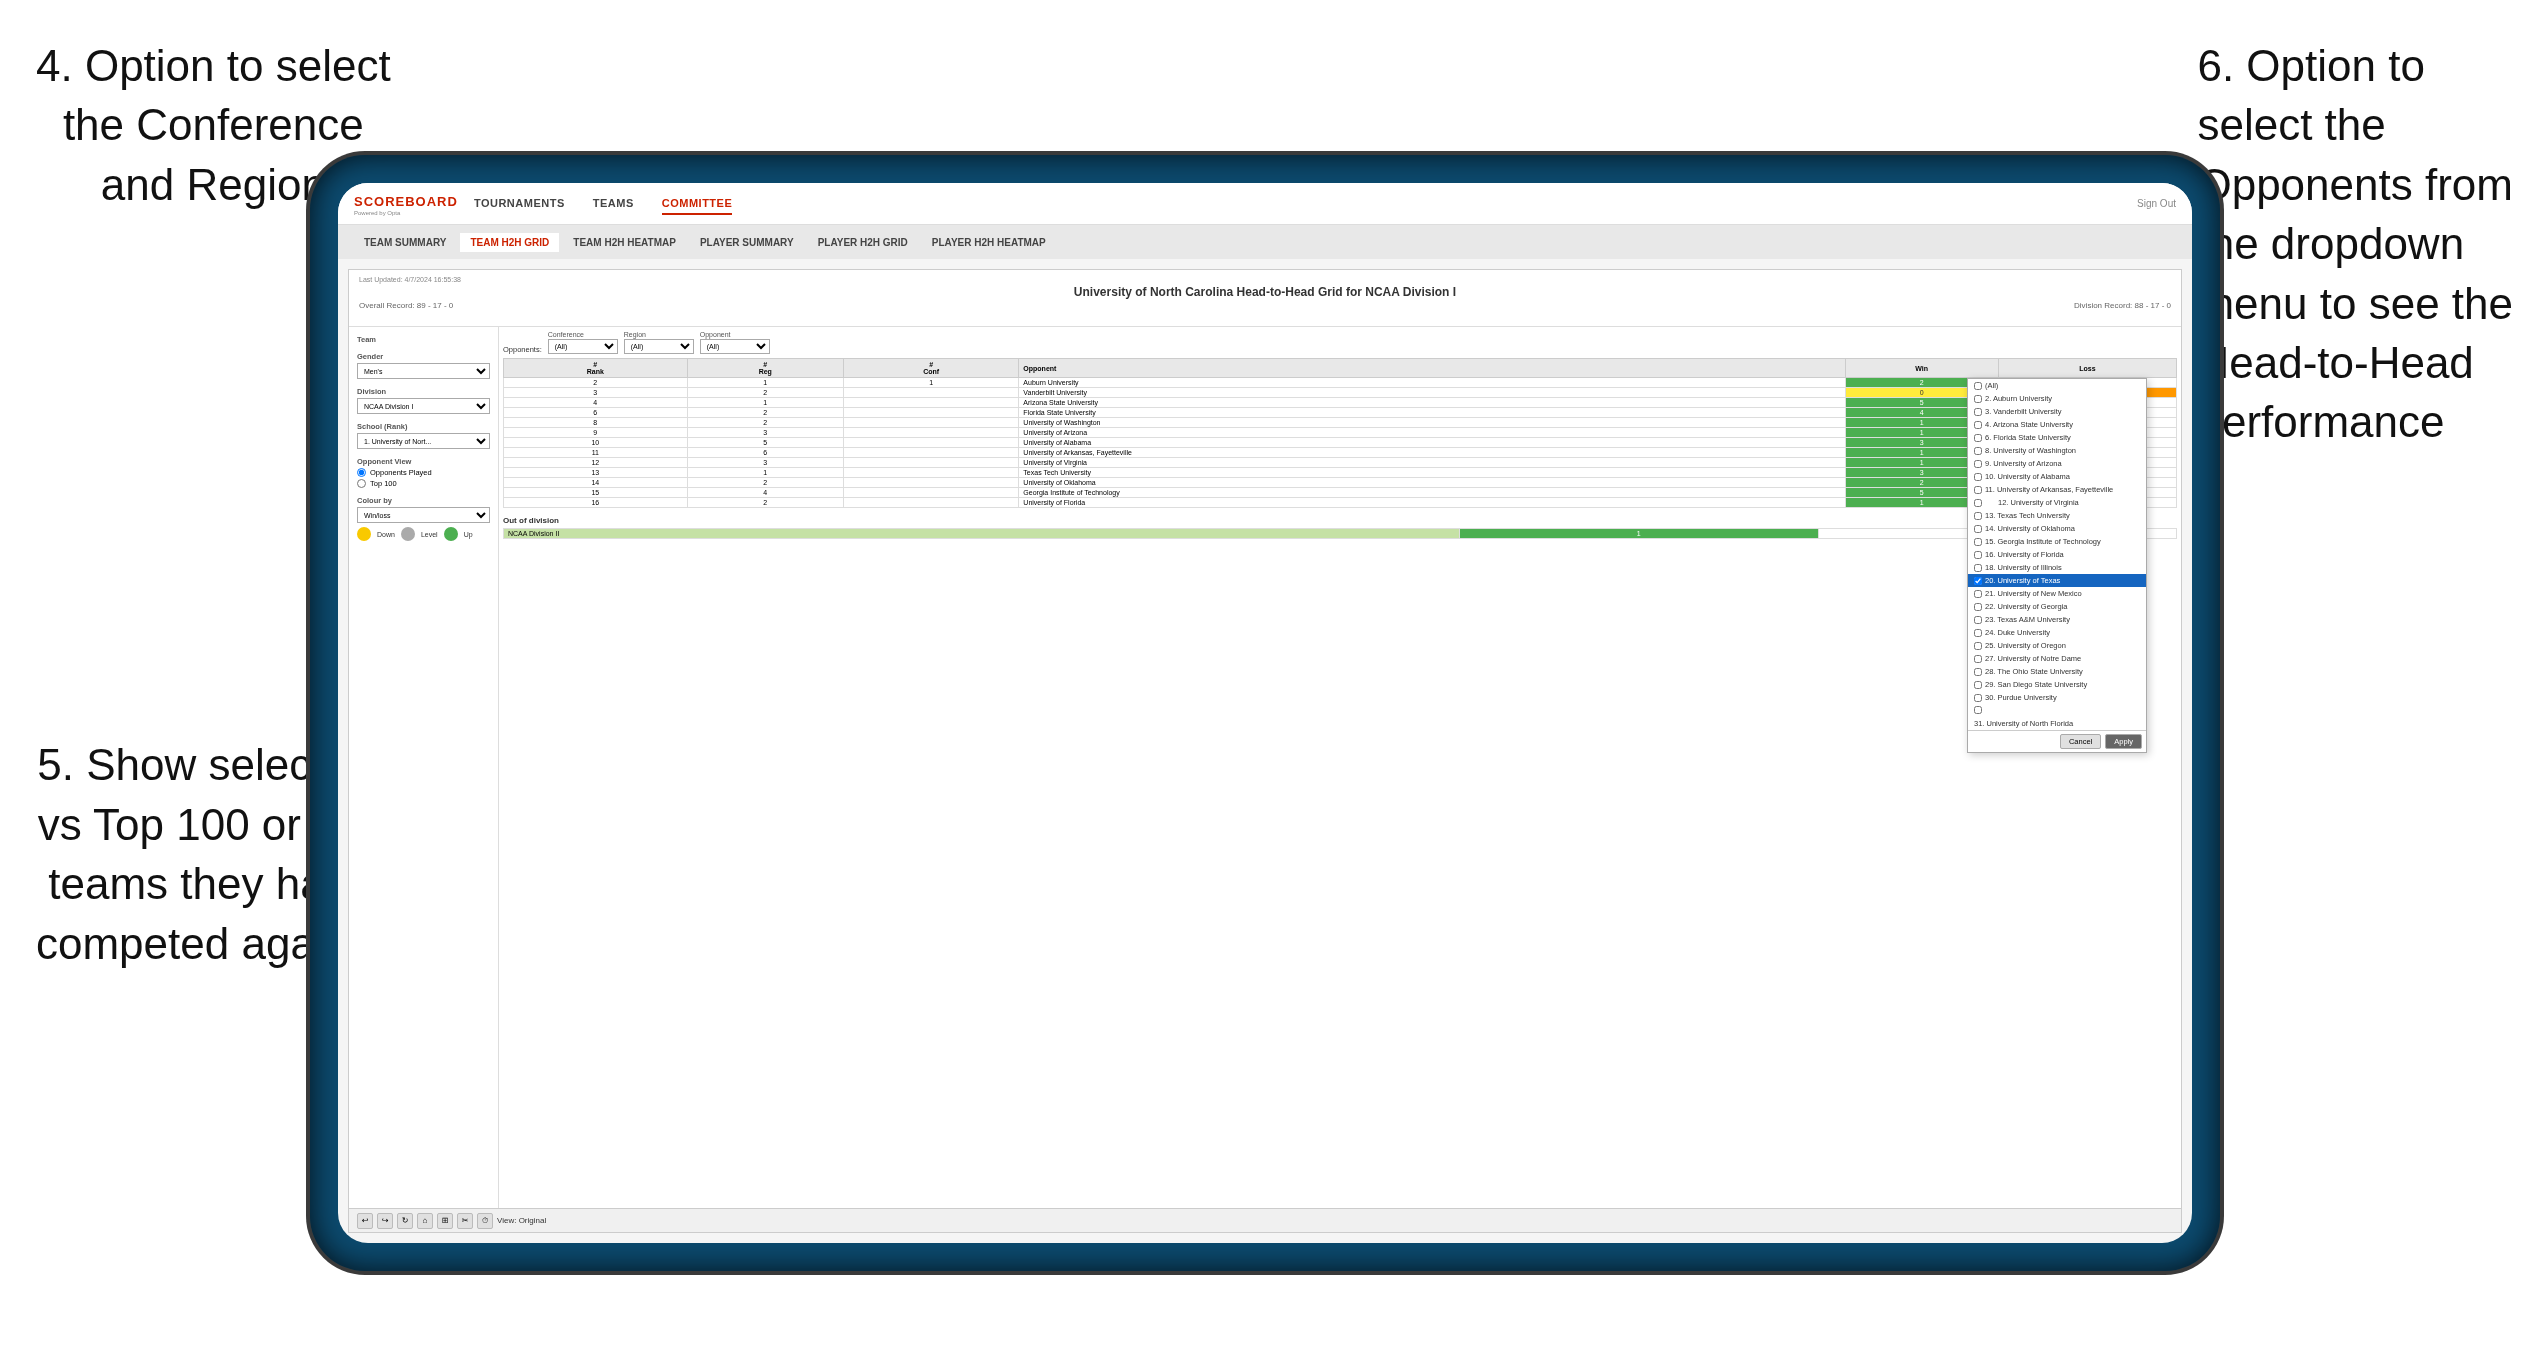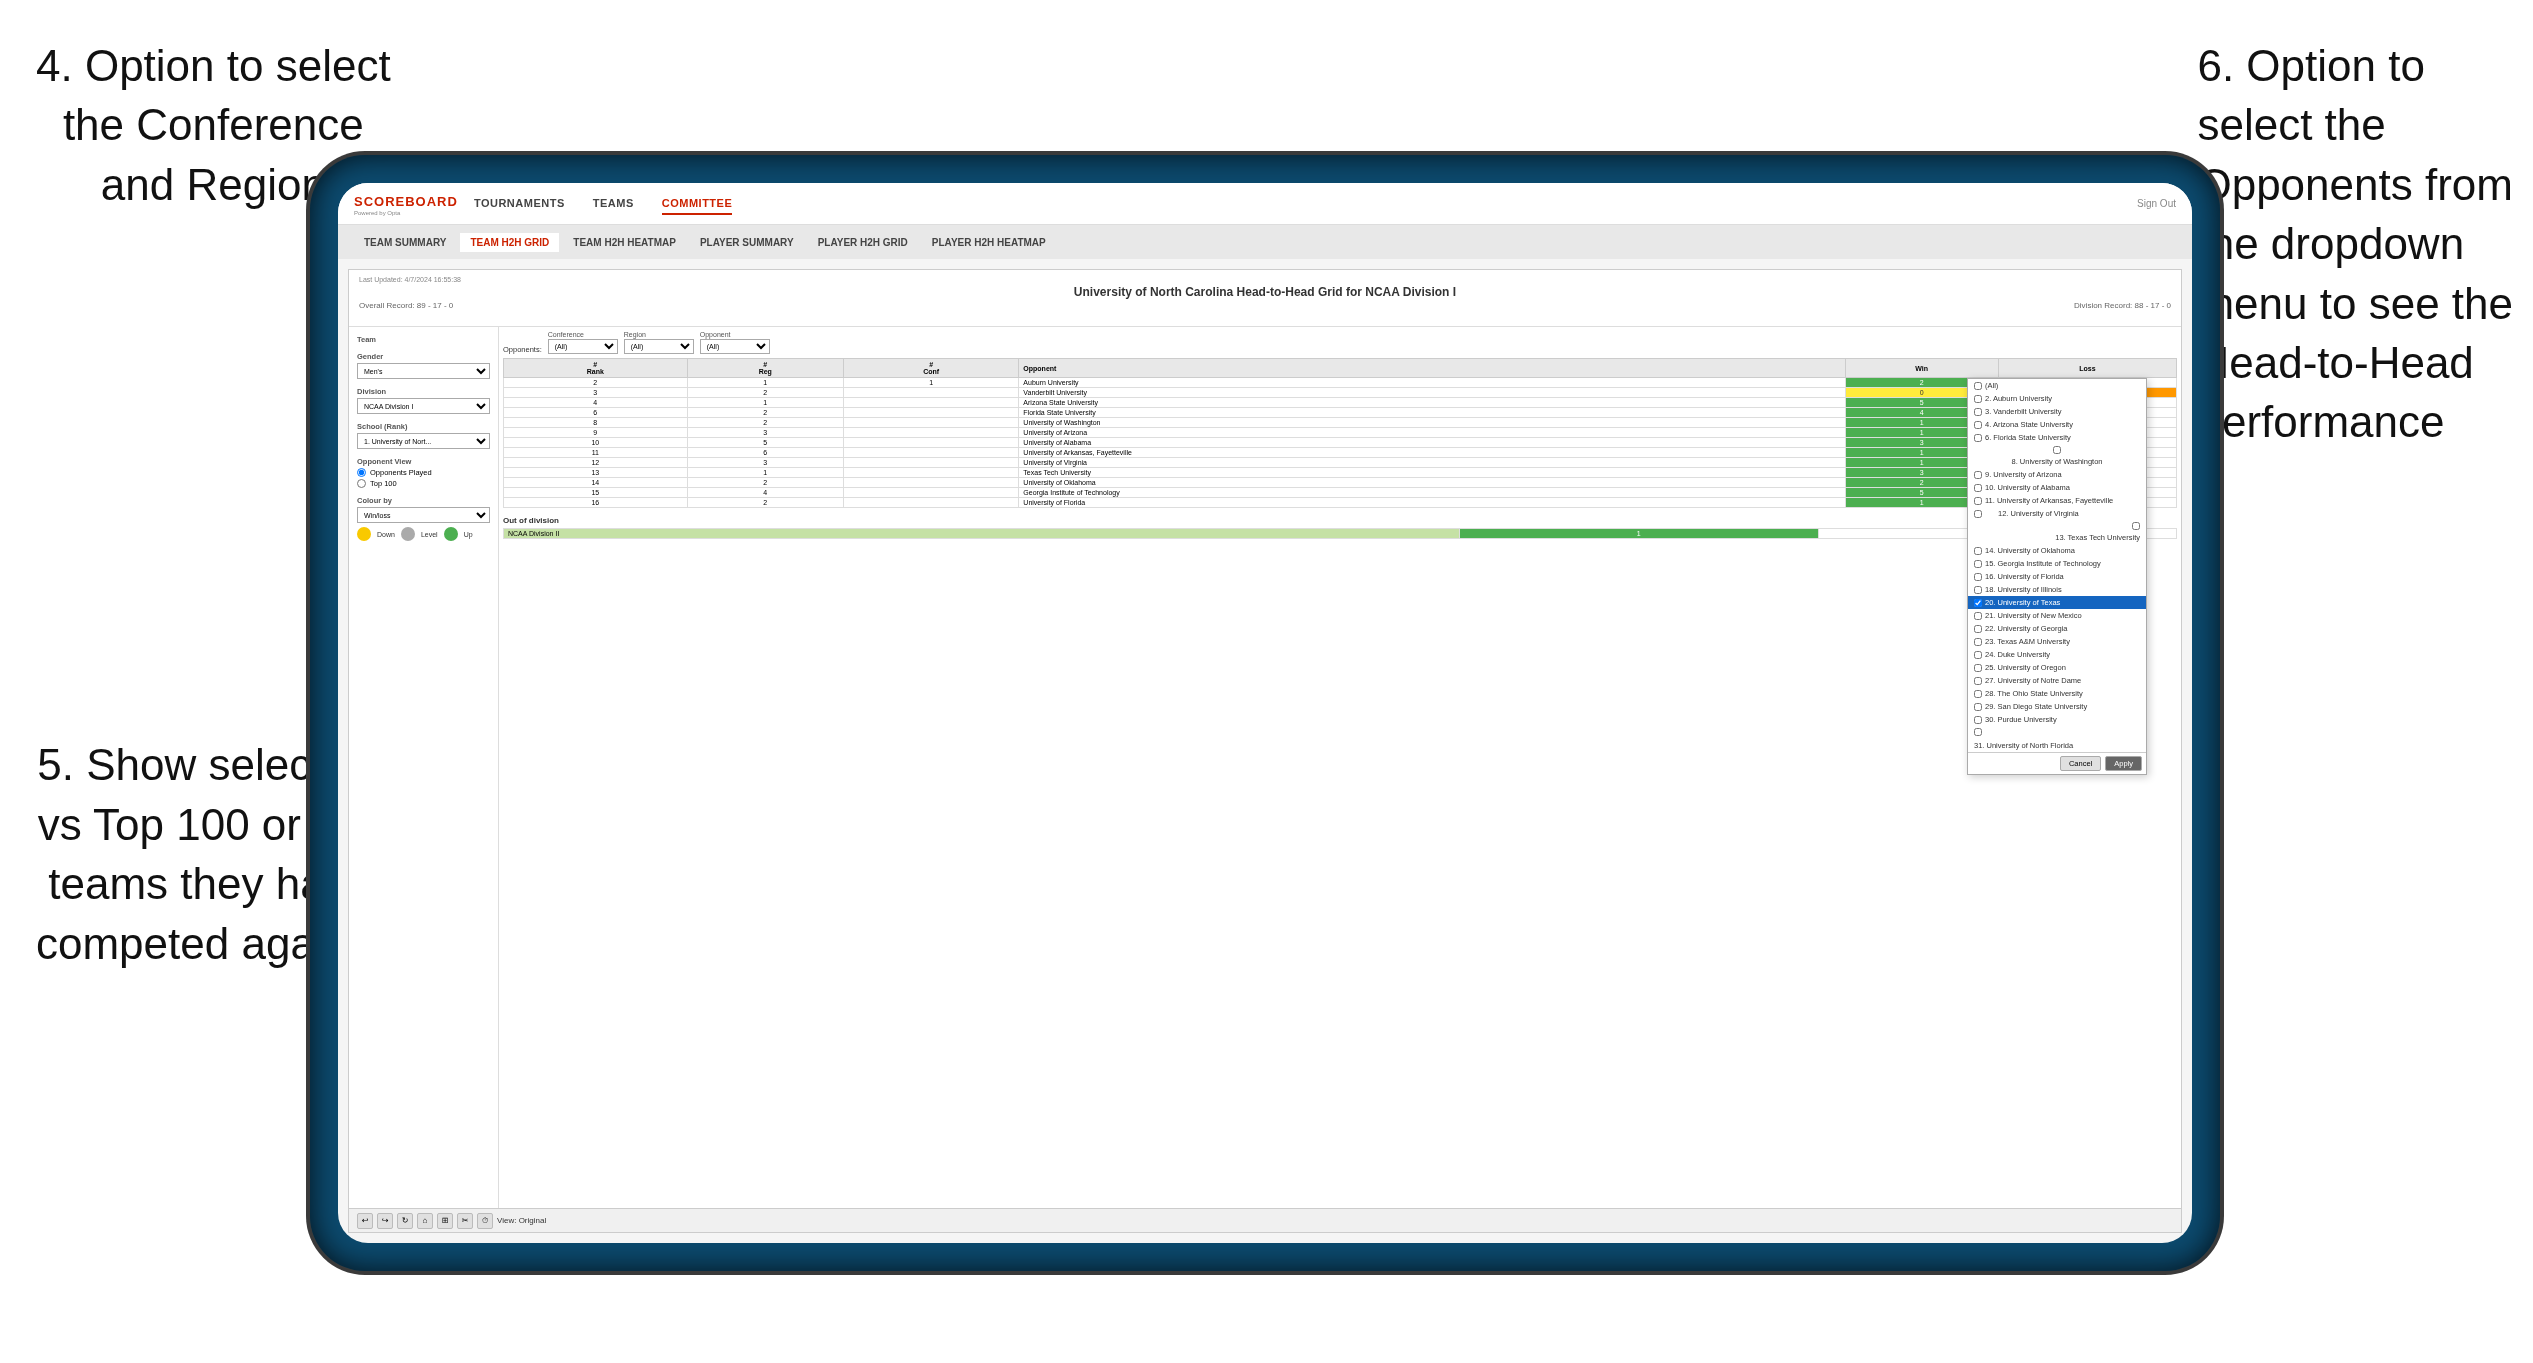--- a/index.html
+++ b/index.html
@@ -767,41 +767,41 @@
               <span>3. Vanderbilt University</span>
             </div>
             <div class="dropdown-item" style="display: flex; align-items: center; gap: 3px;">
               <input type="checkbox" style="width: 8px; height: 8px;">
               <span>4. Arizona State University</span>
             </div>
             <div class="dropdown-item" style="display: flex; align-items: center; gap: 3px;">
               <input type="checkbox" style="width: 8px; height: 8px;">
               <span>6. Florida State University</span>
             </div>
-            <div class="dropdown-item" style="display: flex; align-items: center; gap: 3px; flex-direction: column;">
+            <div class="dropdown-item" style="display: flex; align-items: center; gap: 3px;">
               <input type="checkbox" style="width: 8px; height: 8px;">
               <span>8. University of Washington</span>
             </div>
             <div class="dropdown-item" style="display: flex; align-items: center; gap: 3px;">
               <input type="checkbox" style="width: 8px; height: 8px;">
               <span>9. University of Arizona</span>
             </div>
             <div class="dropdown-item" style="display: flex; align-items: center; gap: 3px;">
               <input type="checkbox" style="width: 8px; height: 8px;">
               <span>10. University of Alabama</span>
             </div>
             <div class="dropdown-item" style="display: flex; align-items: center; gap: 3px;">
               <input type="checkbox" style="width: 8px; height: 8px;">
               <span>11. University of Arkansas, Fayetteville</span>
             </div>
             <div class="dropdown-item" style="display: flex; align-items: center; gap: 16px;">
               <input type="checkbox" style="width: 8px; height: 8px;">
               <span>12. University of Virginia</span>
             </div>
-            <div class="dropdown-item" style="display: flex; align-items: flex-end; gap: 3px; flex-direction: column;">
+            <div class="dropdown-item" style="display: flex; align-items: center; gap: 3px;">
               <input type="checkbox" style="width: 8px; height: 8px;">
               <span>13. Texas Tech University</span>
             </div>
             <div class="dropdown-item" style="display: flex; align-items: center; gap: 3px;">
               <input type="checkbox" style="width: 8px; height: 8px;">
               <span>14. University of Oklahoma</span>
             </div>
             <div class="dropdown-item" style="display: flex; align-items: center; gap: 3px;">
               <input type="checkbox" style="width: 8px; height: 8px;">
               <span>15. Georgia Institute of Technology</span>

